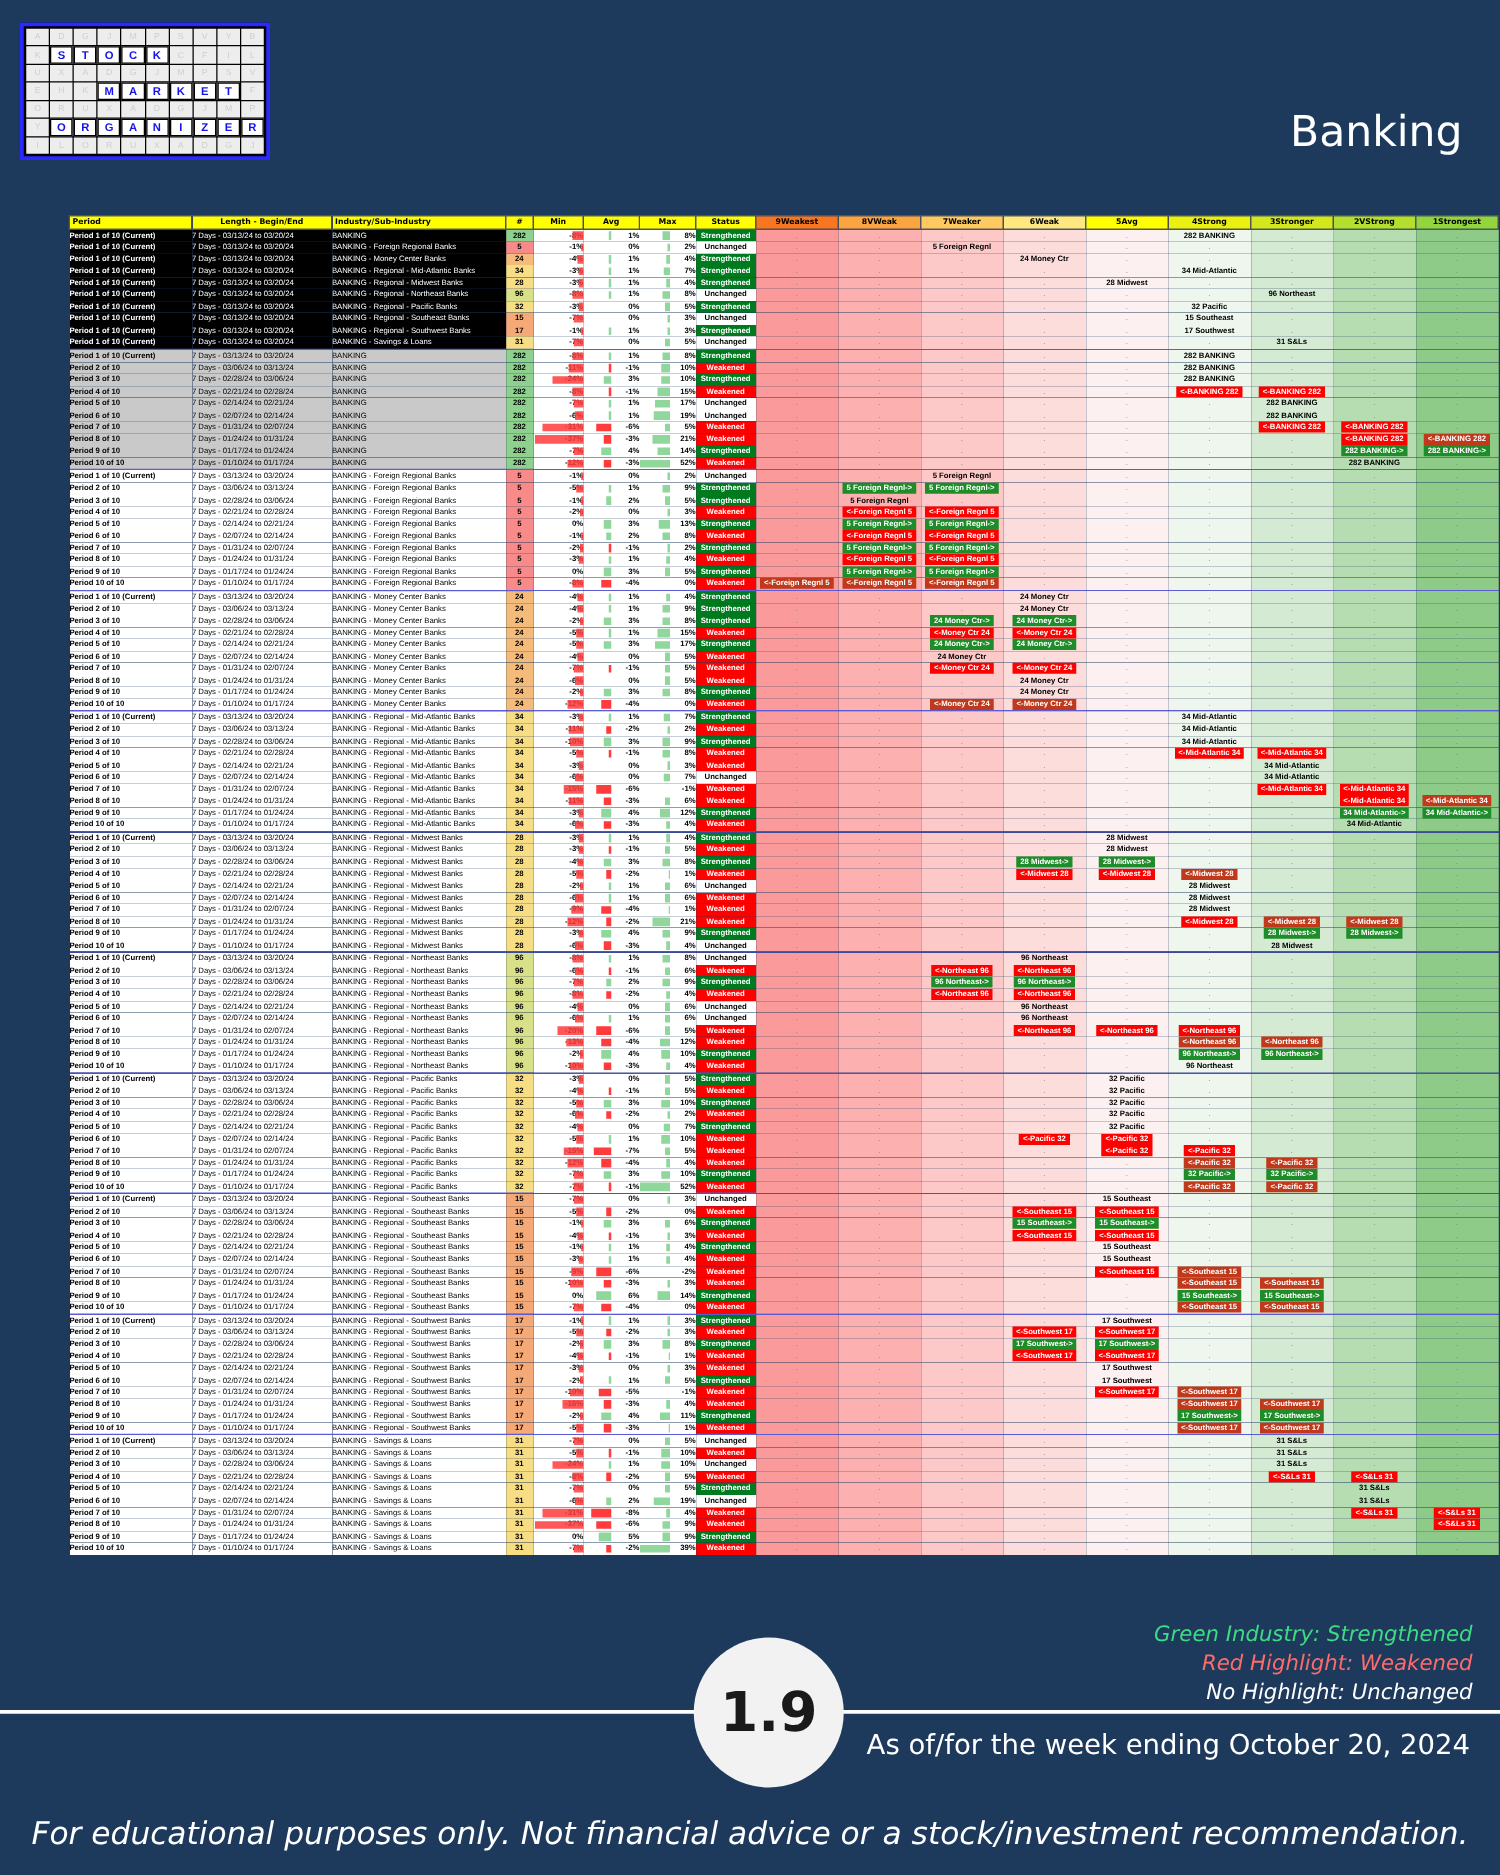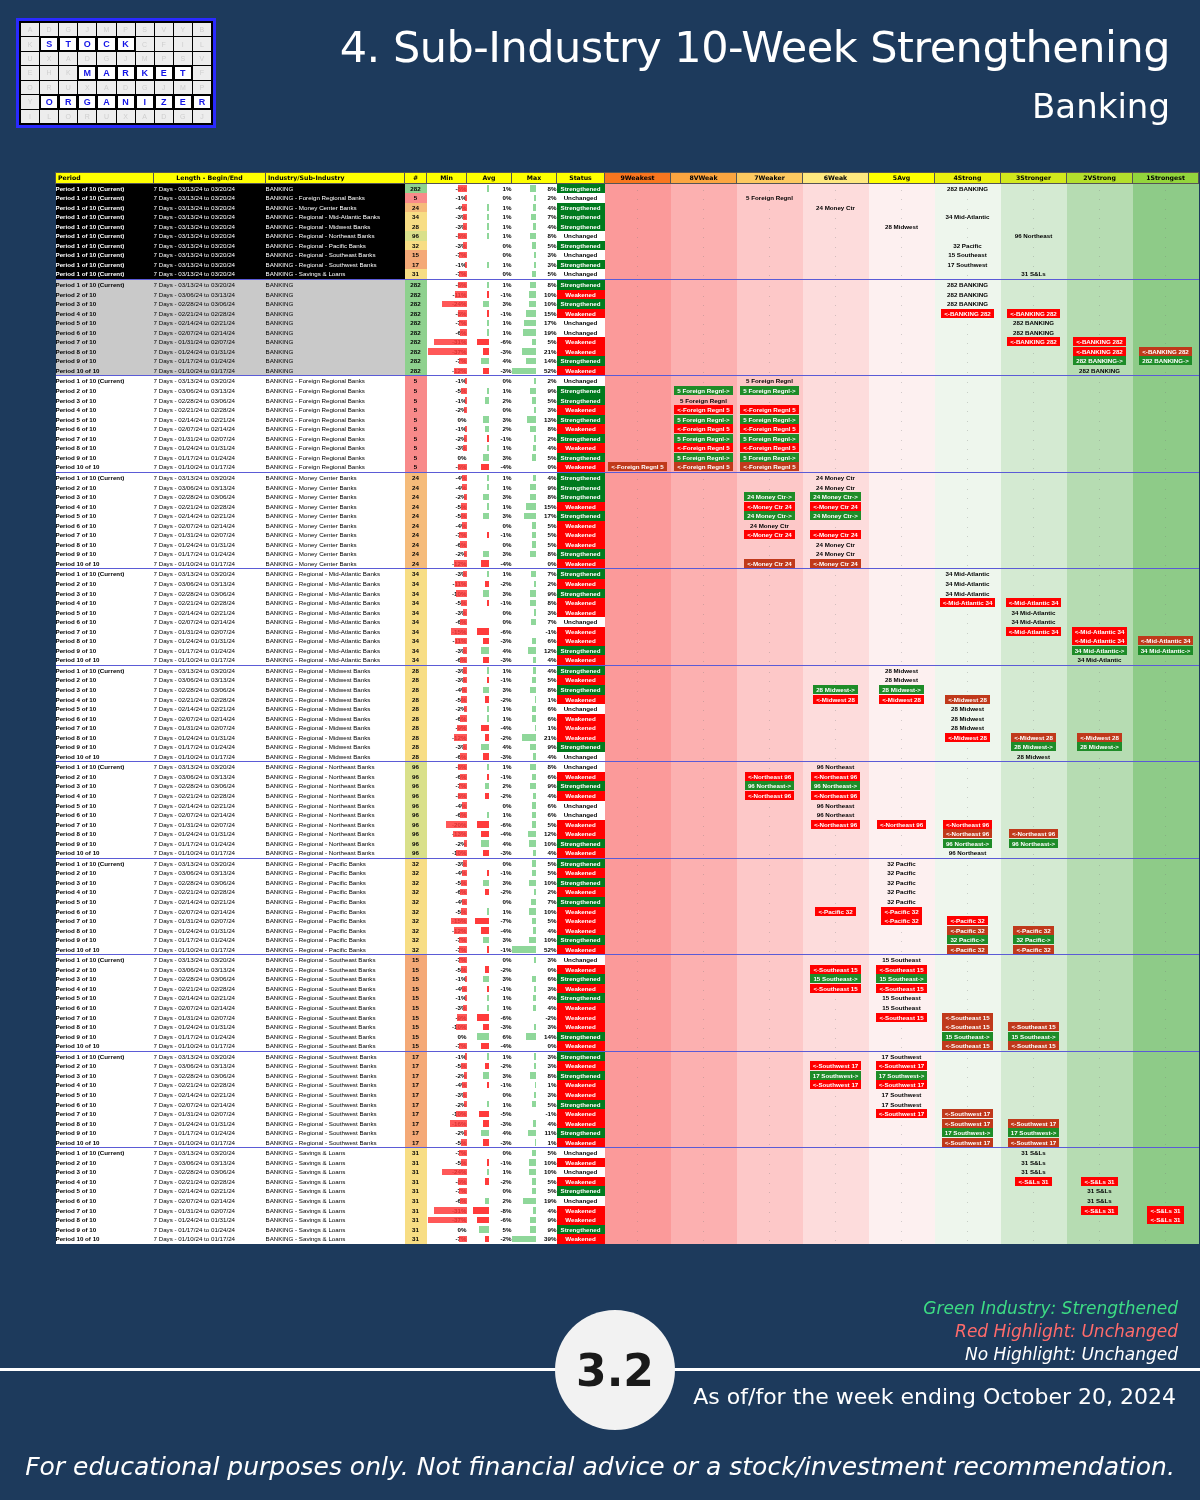--- a/index.html
+++ b/index.html
@@ -186,21 +186,20 @@
         <div class="logo-cell ghost">O</div>
         <div class="logo-cell ghost">R</div>
         <div class="logo-cell ghost">U</div>
         <div class="logo-cell ghost">X</div>
         <div class="logo-cell ghost">A</div>
         <div class="logo-cell ghost">D</div>
         <div class="logo-cell ghost">G</div>
         <div class="logo-cell ghost">J</div>
       </div>
   </div>
-  <div class="title-main">4. Sub-Industry 10-Week Strengthening</div>
   <div class="title-sub">Banking</div>
 </div>
 
 <div class="sheet">
   <table class="grid">
     <thead>
       <tr>
         <th class="hl" style="width:98px">Period</th>
         <th class="hc" style="width:112px">Length - Begin/End</th>
         <th class="hl" style="width:139px">Industry/Sub-Industry</th>
@@ -2313,22 +2312,22 @@
         </tr>
       </tbody>
   </table>
 </div>
 
 <div class="legend">
   <div>
     <span class="lg-green">Green Industry: Strengthened</span>
   </div>
   <div>
-    <span class="lg-red">Red Highlight: Unchanged</span>
+    <span class="lg-red">Red Highlight: Weakened</span>
   </div>
   <div>
     <span class="lg-none">No Highlight: Unchanged</span>
   </div>
 </div>
 <div class="hrule"></div>
-<div class="badge">3.2</div>
+<div class="badge">1.9</div>
 <div class="asof">As of/for the week ending October 20, 2024</div>
 <div class="disclaimer">For educational purposes only. Not financial advice or a stock/investment recommendation.</div>
 
 </body></html>

